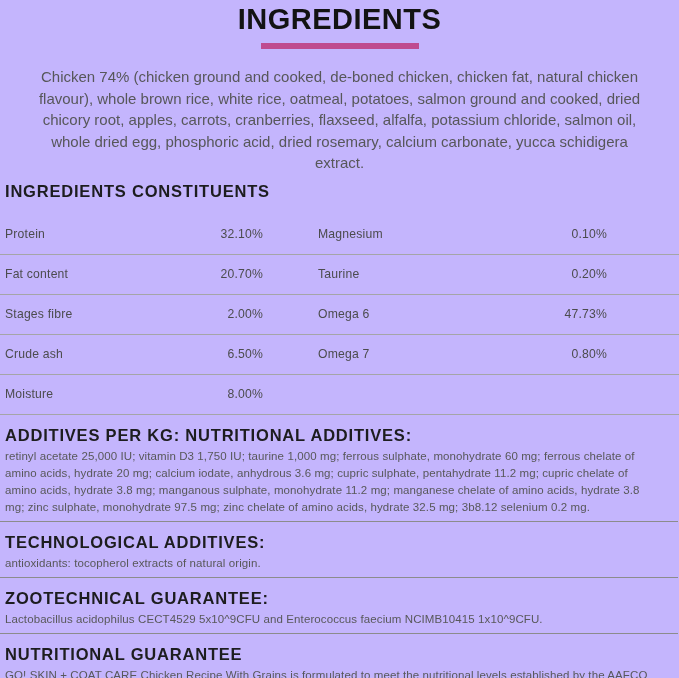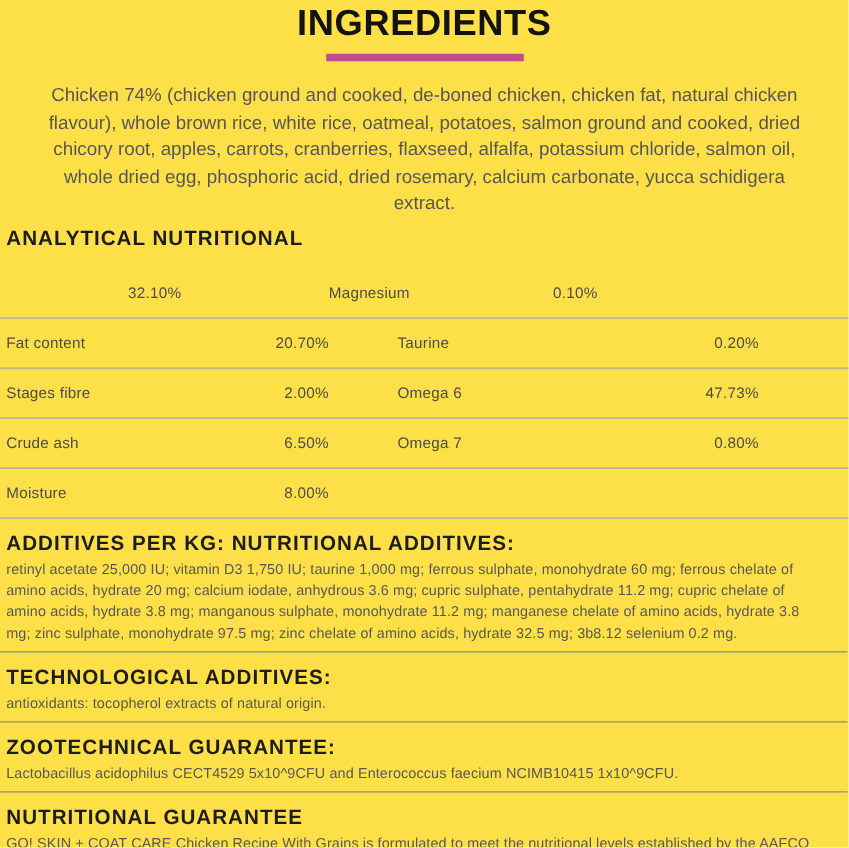--- a/index.html
+++ b/index.html
@@ -2,21 +2,21 @@
 <html><head>
 <meta charset="utf-8">
 <style>
   * { box-sizing: border-box; }
   html, body { margin: 0; padding: 0; background: #ffffff; }
   .page {
     position: relative;
     width: 679px;
     height: 678px;
     overflow: hidden;
-    background: #fde047;
+    background: #c4b5fd;
     font-family: "Liberation Sans", sans-serif;
     color: #57575a;
   }
   .page-title {
     margin: 2px 0 0 0;
     font-size: 29px;
     line-height: 34px;
     font-weight: bold;
     letter-spacing: 0.5px;
     text-align: center;
@@ -79,24 +79,25 @@
 <body>
 
 <div class="page">
 
   <h1 class="page-title">INGREDIENTS</h1>
   <div class="accent-bar"></div>
 
   <p class="ingredients-text">Chicken 74% (chicken ground and cooked, de-boned chicken, chicken fat, natural chicken flavour), whole brown rice, white rice, oatmeal, potatoes, salmon ground and cooked, dried chicory root, apples, carrots, cranberries, flaxseed, alfalfa, potassium chloride, salmon oil, whole dried egg, phosphoric acid, dried rosemary, calcium carbonate, yucca schidigera extract.</p>
 
   <section>
-    <h2 class="section-heading analytical-heading">ANALYTICAL NUTRITIONAL</h2>
+    <h2 class="section-heading analytical-heading">INGREDIENTS CONSTITUENTS</h2>
 
     <div class="analytical-table">
       <div class="trow">
+        <span class="lbl">Protein</span>
         <span class="val">32.10%</span>
         <span></span>
         <span class="lbl">Magnesium</span>
         <span class="val">0.10%</span>
         <span></span>
       </div>
       <div class="trow">
         <span class="lbl">Fat content</span>
         <span class="val">20.70%</span>
         <span></span>

